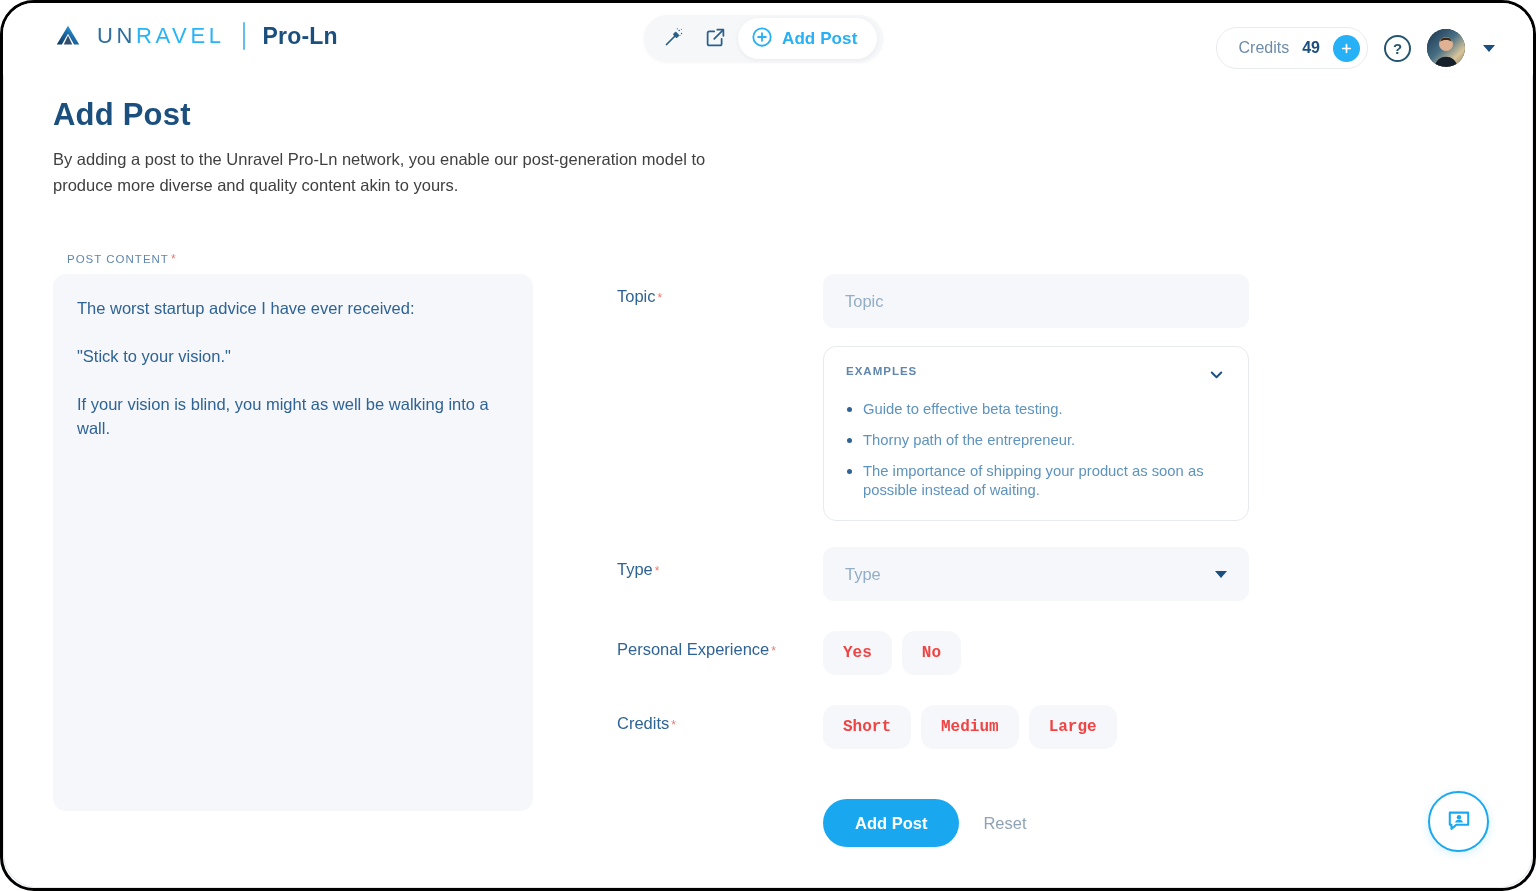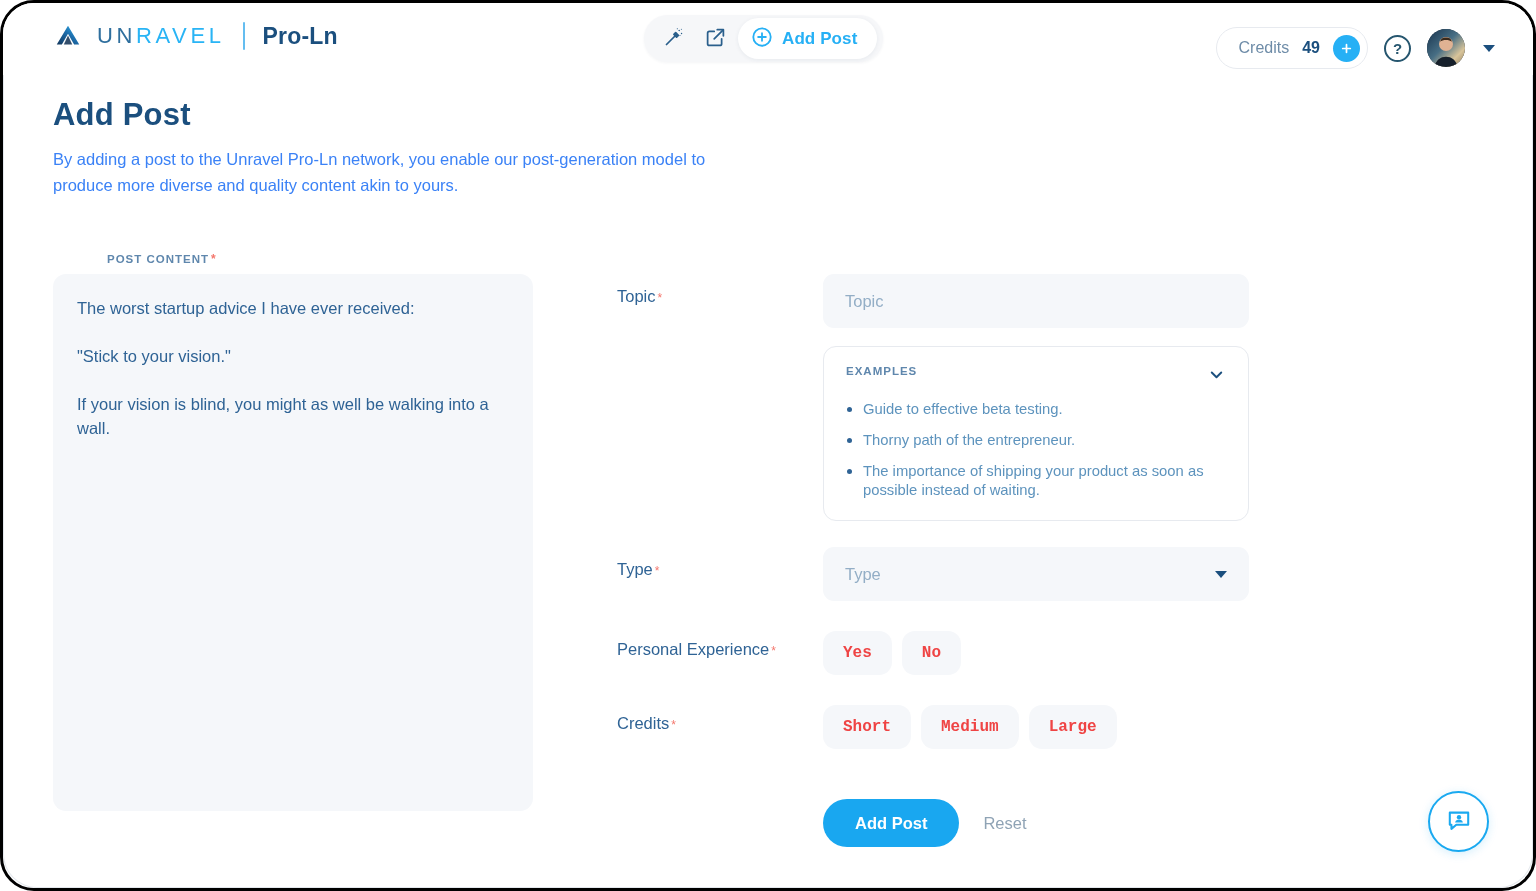--- a/index.html
+++ b/index.html
@@ -190,33 +190,32 @@
     color: #1b4f7e;
     letter-spacing: 0.2px;
   }
   .page-desc {
     position: absolute;
     left: 50px;
     top: 143px;
     width: 680px;
     font-size: 16.5px;
     line-height: 26px;
-    color: #3b82f6;
+    color: #404040;
   }
 
   
   .field-caption {
     position: absolute;
     left: 64px;
     top: 249px;
     font-size: 11.5px;
-    font-weight: 700;
+    font-weight: 400;
     letter-spacing: 1px;
     color: #5f87ad;
-    margin-left: 40px;
   }
   .req { color: #f4776d; font-size: 12px; margin-left: 2px; }
 
   .post-textarea {
     position: absolute;
     left: 50px;
     top: 271px;
     width: 480px;
     height: 537px;
     background: #f5f7fa;

